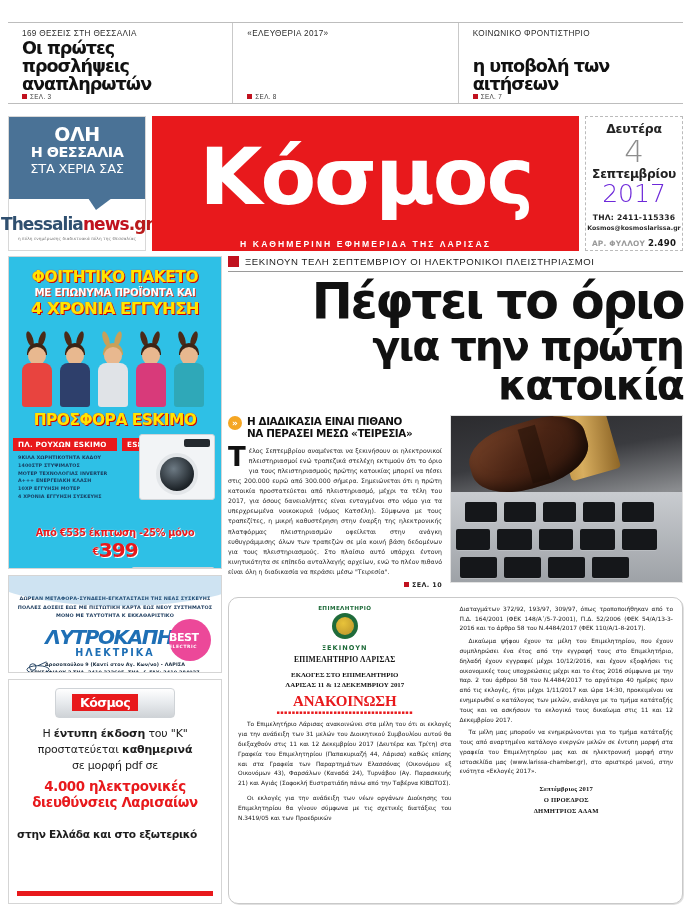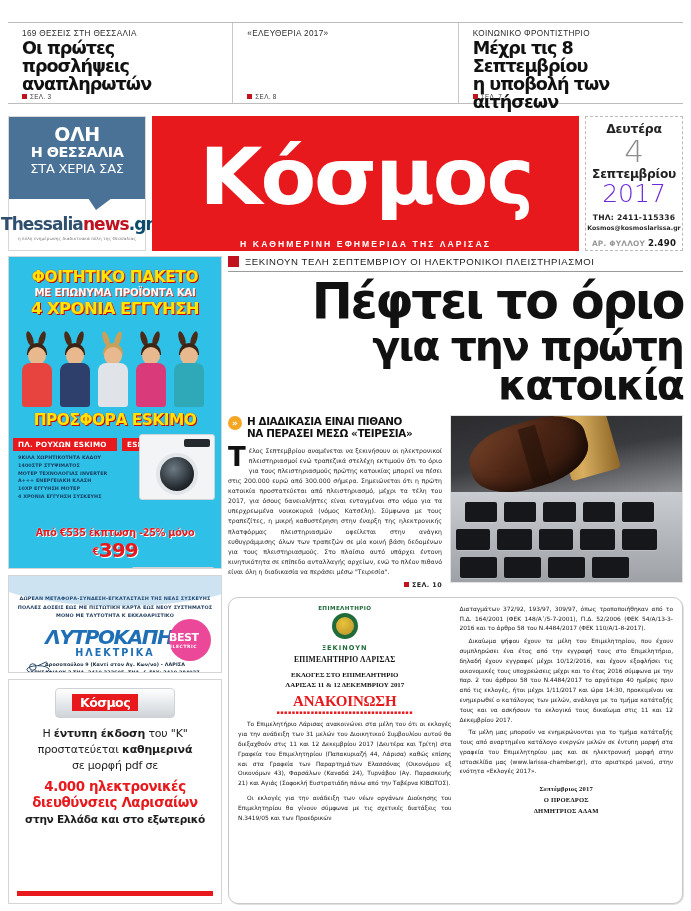--- a/index.html
+++ b/index.html
@@ -45,21 +45,21 @@
     background: #4a7296; color: #fff; padding: 8px 4px 10px 4px; text-align: center; position: relative;
     height: 82px;
   }
   .promo-l1 { font-size: 19px; font-weight: 800; letter-spacing: -0.5px; line-height: 1.05; }
   .promo-l2 { font-size: 14.4px; font-weight: 800; letter-spacing: -0.5px; line-height: 1.1; }
   .promo-l3 { font-size: 13px; font-weight: 400; letter-spacing: -0.2px; line-height: 1.15; margin-top:1px;}
   .promo-tail { position:absolute; left: 58%; bottom: -11px; width: 0; height: 0;
     border-left: 8px solid transparent; border-right: 16px solid transparent; border-top: 12px solid #4a7296;}
   .promo-bottom { flex:1; display:flex; flex-direction:column; align-items:center; justify-content:center; padding-top:6px;}
   .tn-logo { font-size: 17px; font-weight: 800; letter-spacing: -0.9px; white-space:nowrap; }
-  .tn-logo .a { color:#2f4f6f; } .tn-logo .b { color:#c1121f; } .tn-logo .c { color:#0c4a6e; }
+  .tn-logo .a { color:#2f4f6f; } .tn-logo .b { color:#c1121f; } .tn-logo .c { color:#b91c1c; }
   .tn-sub { font-size: 4.2px; color: #777; margin-top: 2px; letter-spacing:.1px;}
 
   .title-box { flex: 1; background: #e8191c; position: relative; display:flex; align-items:center; justify-content:center;}
   .title-word {
     color: #fff; font-family: "DejaVu Sans", sans-serif; font-weight: 800;
     font-size: 78px; letter-spacing: -2px; line-height: .9; margin-top: -12px;
     transform: scaleX(1.04);
   }
   .title-tag {
     position: absolute; left: 0; right: 0; bottom: 2px; text-align: center;
@@ -140,21 +140,21 @@
 
   
   .ad-pdf { border:1px solid #d5d5d5; flex:1; background:#fff; position:relative; padding:6px 8px 0; overflow:hidden;}
   .pdf-tube { margin: 2px auto 0; width:120px; height:30px; background: linear-gradient(180deg,#fff 0%, #e9ecef 45%, #cfd3d7 100%);
               border:1px solid #cfd3d7; border-radius:4px; position:relative; }
   .pdf-tube-label { position:absolute; left:16px; top:5px; background:#e8191c; color:#fff; font-size:12.6px; font-weight:800;
                     padding:1px 8px; letter-spacing:-.6px; }
   .pdf-t1 { text-align:center; font-size:11px; color:#1d1d1d; margin-top:8px; line-height:1.45; letter-spacing:-.2px;}
   .pdf-t1 b { font-weight:800; }
   .pdf-t2 { text-align:center; font-size:13.4px; font-weight:800; color:#e8191c; line-height:1.18; margin-top:5px; letter-spacing:-.4px;}
-  .pdf-t3 { text-align:center; font-size:10.6px; font-weight:800; color:#1d1d1d; margin-top:3px; letter-spacing:-.3px;}
+  .pdf-t3 { text-align:left; font-size:10.6px; font-weight:800; color:#1d1d1d; margin-top:18px; letter-spacing:-.3px;}
   .pdf-rule { position:absolute; left:8px; right:8px; bottom:7px; height:5px; background:#e8191c;}
 
   
   .kicker-row { display:flex; align-items:center; gap:6px; border-bottom:1px solid #9a9a9a; padding-bottom:4px; }
   .kicker-sq { width:11px; height:11px; background:#c1121f; flex:none;}
   .kicker-txt { font-size:9.6px; letter-spacing:.55px; color:#1c1c1c; font-family:"Liberation Sans",sans-serif;}
 
   .head-main {
     text-align:right; font-family:"DejaVu Sans", sans-serif; font-weight:800; color:#111;
     font-size:49px; line-height:.96; letter-spacing:-2.4px; margin-top:6px; transform: scaleX(1.0);
@@ -230,21 +230,21 @@
     <div class="teaser light">
       <div class="teaser-kicker">«ΕΛΕΥΘΕΡΙΑ 2017»</div>
       <div class="teaser-page">
         <span class="redsq"></span>
         <span class="teaser-page-txt">ΣΕΛ. 8</span>
       </div>
     </div>
     <div class="teaser bold">
       <div class="teaser-kicker">ΚΟΙΝΩΝΙΚΟ ΦΡΟΝΤΙΣΤΗΡΙΟ</div>
       <div class="teaser-head">
-        <span>Μέχρι τις 8 Σεπτεμβρίου</span><br>
+        <br>
         <span>η υποβολή των αιτήσεων</span>
       </div>
       <div class="teaser-page">
         <span class="redsq"></span>
         <span class="teaser-page-txt">ΣΕΛ. 7</span>
       </div>
     </div>
   </div>
 
   <div class="masthead">

